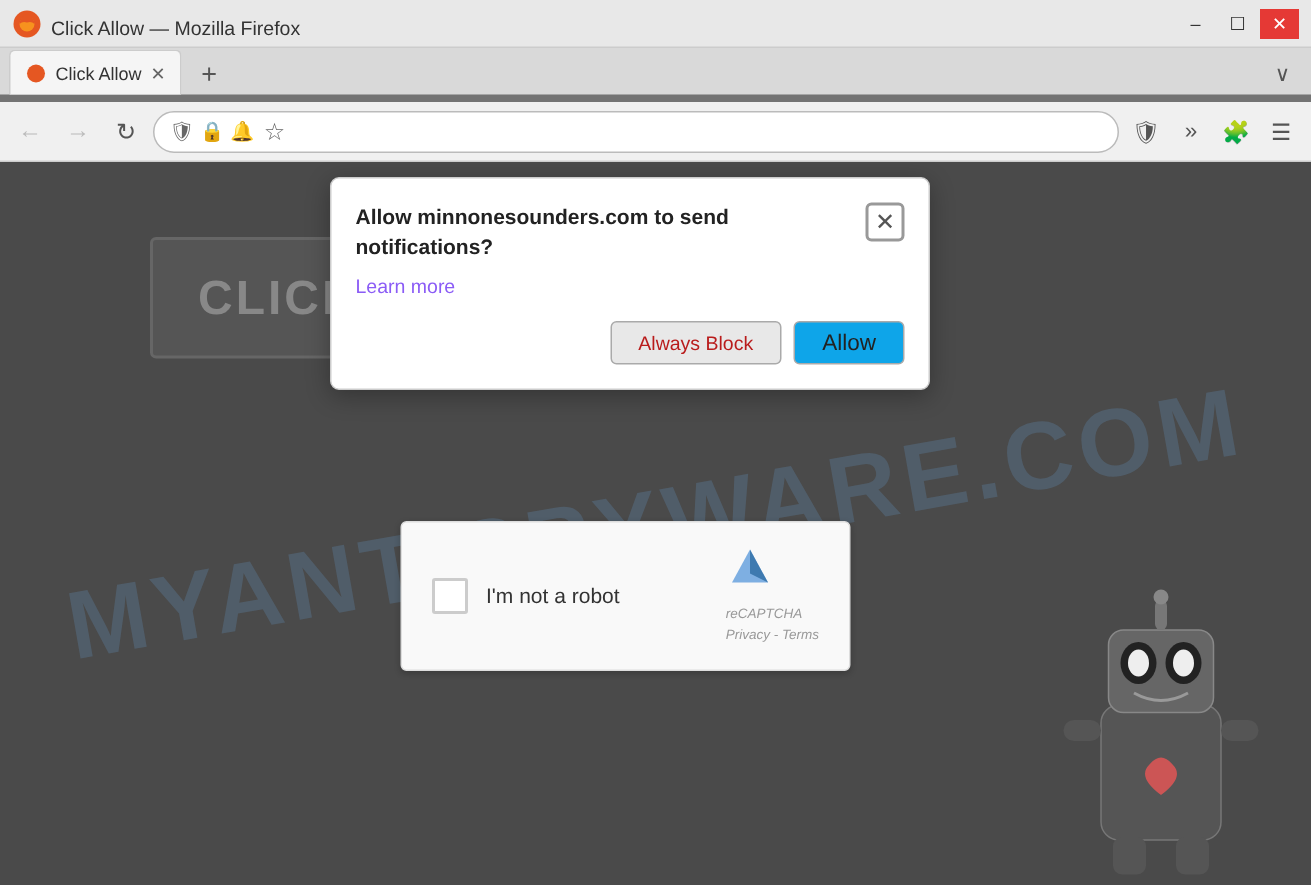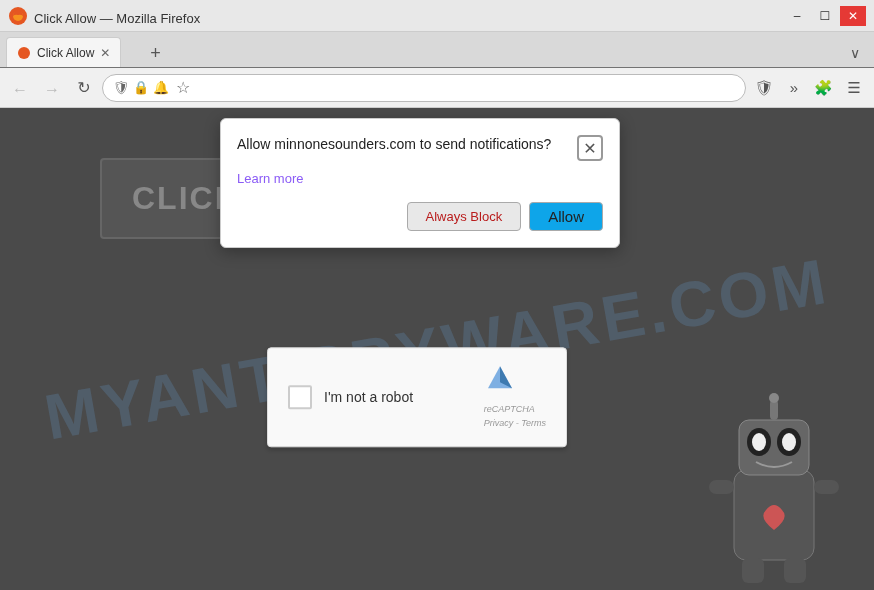--- a/index.html
+++ b/index.html
@@ -62,22 +62,21 @@
     }
 
     
     .tabbar {
       width: 100%;
       height: 36px;
       background: #d9d9d9;
       display: flex;
       align-items: flex-end;
       padding: 0 6px;
-      border-bottom: 1px solid #737373;
-      gap: 16px;
+      border-bottom: 5px solid #737373;
     }
     .tab {
       display: flex;
       align-items: center;
       height: 30px;
       background: #f5f5f5;
       border-radius: 4px 4px 0 0;
       padding: 0 10px;
       font-size: 12px;
       color: #333;
@@ -298,21 +297,21 @@
       z-index: 100;
     }
     .popup-header {
       display: flex;
       justify-content: space-between;
       align-items: flex-start;
       margin-bottom: 8px;
     }
     .popup-title {
       font-size: 14px;
-      font-weight: normal;
+      font-weight: bold;
       color: #222;
       max-width: 320px;
       line-height: 1.4;
     }
     .popup-close {
       width: 26px;
       height: 26px;
       border: 2px solid #999;
       border-radius: 4px;
       display: flex;

